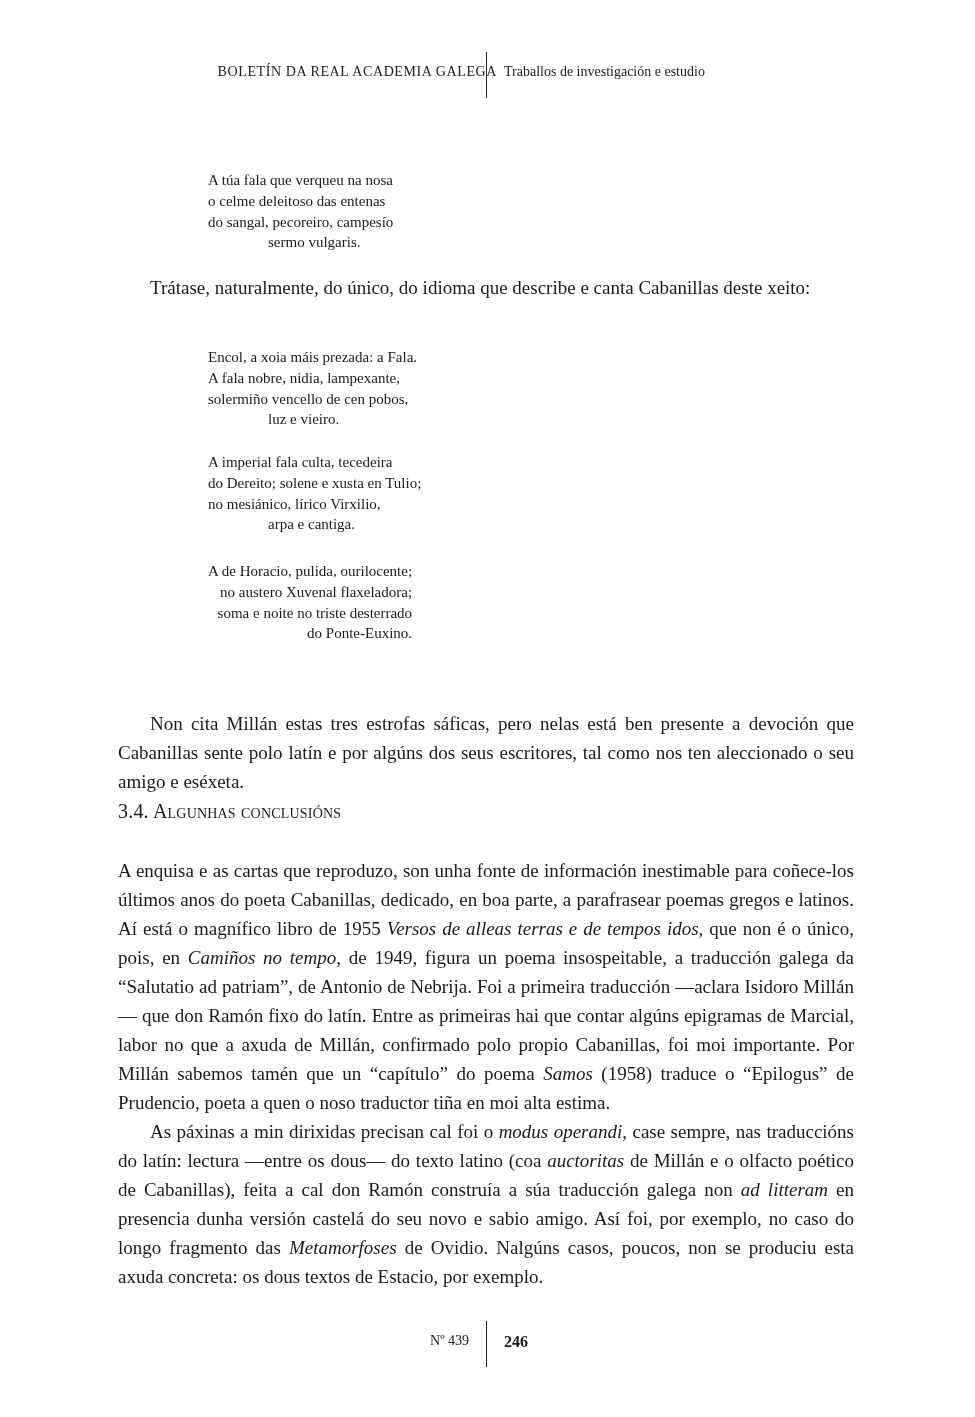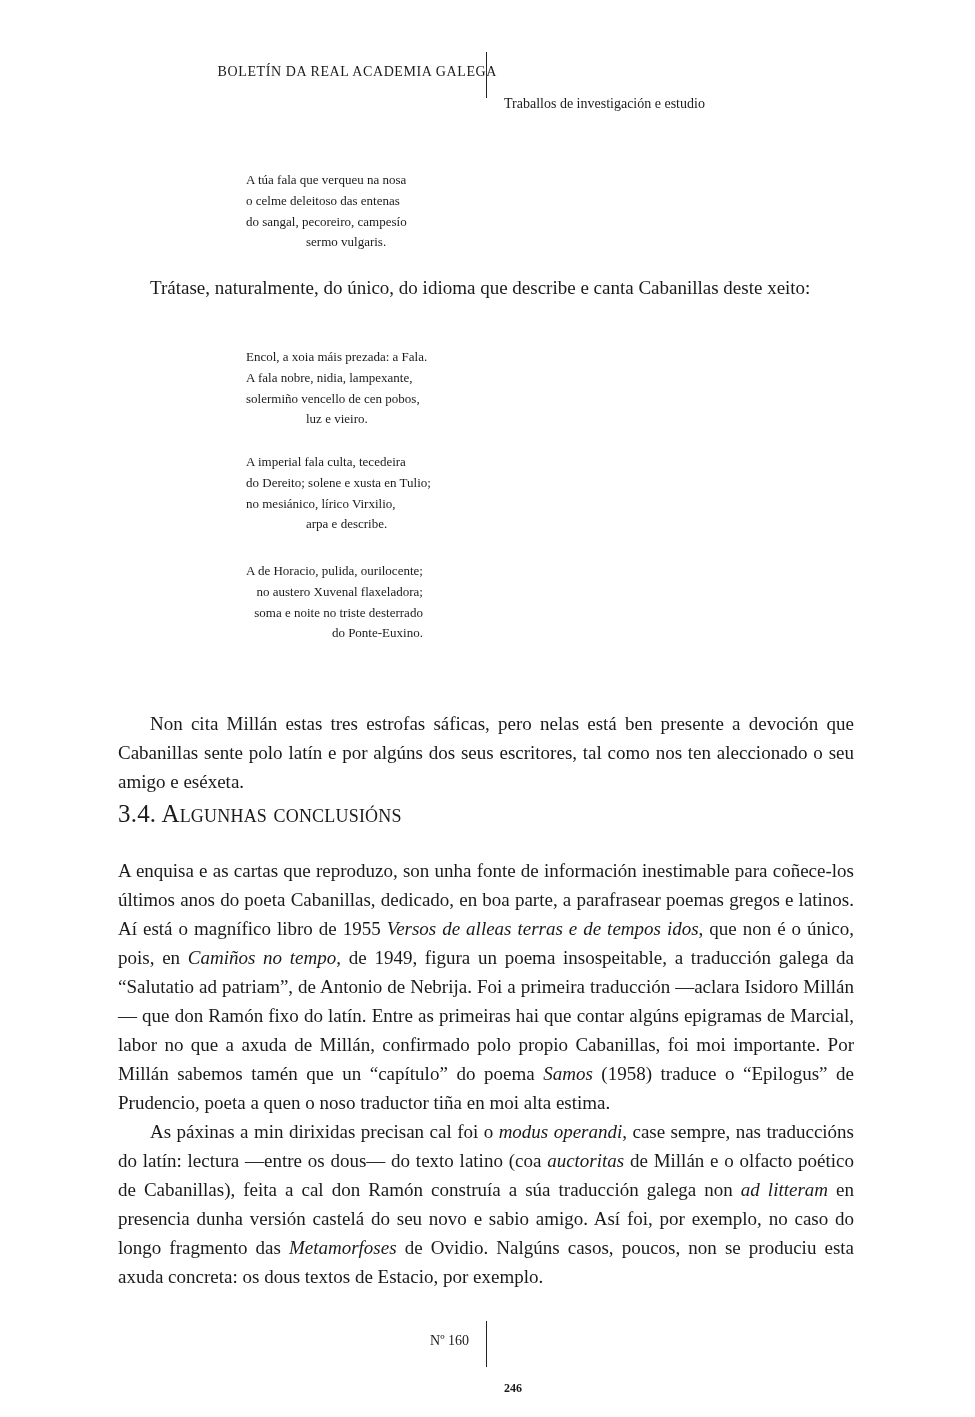--- a/index.html
+++ b/index.html
@@ -12,52 +12,51 @@
     position: absolute; top: 52px; left: 0; width: 975px; height: 48px; padding-left: 28px;
   }
   .header .left {
     position: absolute; right: 506px; top: 12px;
     font-size: 14px; letter-spacing: 0.6px; white-space: nowrap;
   }
   .header .divider {
     position: absolute; left: 486px; top: 0; width: 1px; height: 46px; background: #222;
   }
   .header .right {
-    position: absolute; left: 504px; top: 12px; font-size: 14px; white-space: nowrap; margin-top: 32px;
+    position: absolute; left: 504px; top: 12px; font-size: 14px; white-space: nowrap;
   }
   .verse {
-    position: absolute; left: 208px; font-size: 13px; line-height: 20.8px;
+    position: absolute; left: 208px; font-size: 15px; line-height: 20.8px;
     white-space: nowrap;
-    margin-left: 38px;
   }
   .verse .line { display: block; }
   .verse .line.indent { padding-left: 60px; }
   .prose {
     position: absolute; left: 118px; width: 736px;
     font-size: 19px; line-height: 29px; text-align: justify;
     text-align-last: left;
   }
   .prose p { margin: 0; }
   .prose p.ind { text-indent: 32px; }
   .heading {
-    position: absolute; left: 118px; top: 800px; font-size: 25px;
+    position: absolute; left: 118px; top: 800px; font-size: 20px;
     font-variant: small-caps; letter-spacing: 0.2px;
   }
   i { font-style: italic; }
   .footer {
     position: absolute; top: 1321px; left: 0; width: 975px; height: 48px;
   }
   .footer .left {
     position: absolute; right: 506px; top: 12px; font-size: 14px; white-space: nowrap;
   }
   .footer .divider {
     position: absolute; left: 486px; top: 0; width: 1px; height: 46px; background: #222;
   }
   .footer .right {
-    position: absolute; left: 504px; top: 12px; font-size: 12px; font-weight: bold; white-space: nowrap; margin-top: 48px;
+    position: absolute; left: 504px; top: 12px; font-size: 16px; font-weight: bold; white-space: nowrap;
   }
 </style>
 </head>
 <body>
 
 <div class="header">
   <span class="left">BOLETÍN DA REAL ACADEMIA GALEGA</span>
   <span class="divider"></span>
   <span class="right">Traballos de investigación e estudio</span>
 </div>
@@ -77,21 +76,21 @@
   <span class="line">Encol, a xoia máis prezada: a Fala.</span>
   <span class="line">A fala nobre, nidia, lampexante,</span>
   <span class="line">solermiño vencello de cen pobos,</span>
   <span class="line indent">luz e vieiro.</span>
 </div>
 
 <div class="verse" style="top:452px;">
   <span class="line">A imperial fala culta, tecedeira</span>
   <span class="line">do Dereito; solene e xusta en Tulio;</span>
   <span class="line">no mesiánico, lírico Virxilio,</span>
-  <span class="line indent">arpa e describe.</span>
+  <span class="line indent">arpa e cantiga.</span>
 </div>
 
 <div class="verse" style="top:561px;text-align:right;">
   <span class="line">A de Horacio, pulida, ourilocente;</span>
   <span class="line">no austero Xuvenal flaxeladora;</span>
   <span class="line">soma e noite no triste desterrado</span>
   <span class="line indent">do Ponte-Euxino.</span>
 </div>
 
 <div class="prose" style="top:709px;">
@@ -102,16 +101,16 @@
   <span>3.4.</span>
   <span>Algunhas conclusións</span>
 </div>
 
 <div class="prose" style="top:827px;margin-top:29px;">
   <p><span>A enquisa e as cartas que reproduzo, son unha fonte de información inestimable para coñece-los últimos anos do poeta Cabanillas, dedicado, en boa parte, a parafrasear poemas gregos e latinos. Aí está o magnífico libro de 1955 </span><i>Versos de alleas terras e de tempos idos</i><span>, que non é o único, pois, en </span><i>Camiños no tempo</i><span>, de 1949, figura un poema insospeitable, a traducción galega da “Salutatio ad patriam”, de Antonio de Nebrija. Foi a primeira traducción —aclara Isidoro Millán— que don Ramón fixo do latín. Entre as primeiras hai que contar algúns epigramas de Marcial, labor no que a axuda de Millán, confirmado polo propio Cabanillas, foi moi importante. Por Millán sabemos tamén que un “capítulo” do poema </span><i>Samos</i><span> (1958) traduce o “Epilogus” de Prudencio, poeta a quen o noso traductor tiña en moi alta estima.</span></p>
   <p class="ind"><span>As páxinas a min dirixidas precisan cal foi o </span><i>modus operandi</i><span>, case sempre, nas traduccións do latín: lectura —entre os dous— do texto latino (coa </span><i>auctoritas</i><span> de Millán e o olfacto poético de Cabanillas), feita a cal don Ramón construía a súa traducción galega non </span><i>ad litteram</i><span> en presencia dunha versión castelá do seu novo e sabio amigo. Así foi, por exemplo, no caso do longo fragmento das </span><i>Metamorfoses</i><span> de Ovidio. Nalgúns casos, poucos, non se produciu esta axuda concreta: os dous textos de Estacio, por exemplo.</span></p>
 </div>
 
 <div class="footer">
-  <span class="left">Nº 160</span>
+  <span class="left">Nº 439</span>
   <span class="divider"></span>
   <span class="right">246</span>
 </div>
 
 </body></html>

